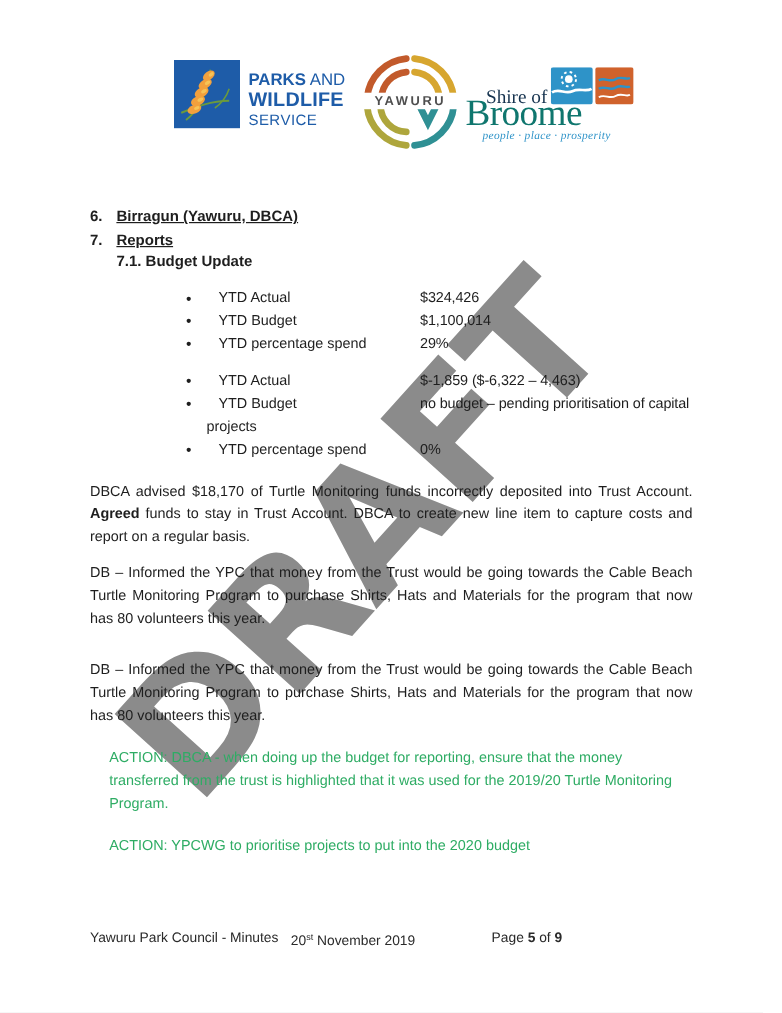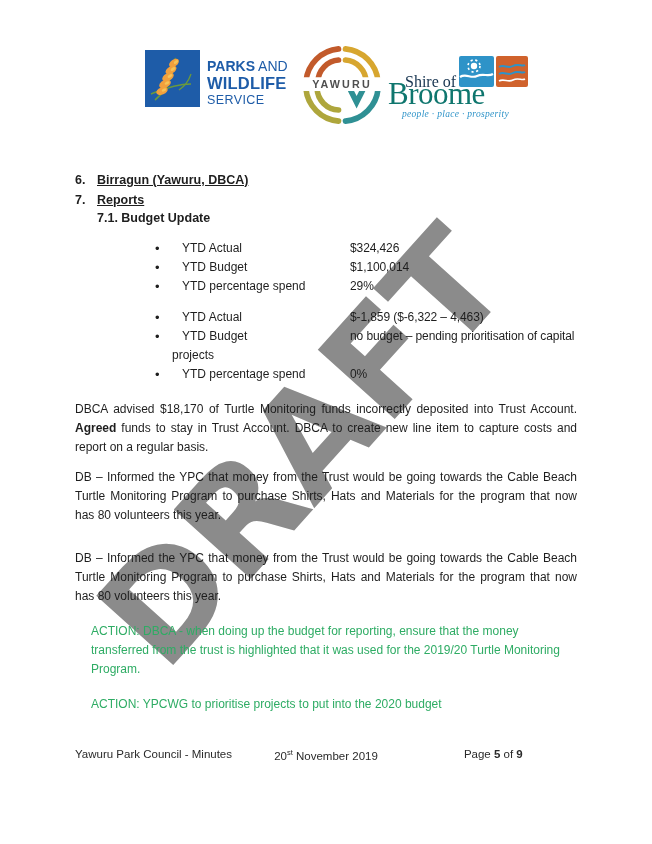--- a/index.html
+++ b/index.html
@@ -49,25 +49,25 @@
   .li-row{display:flex;margin-left:10px;}
   .lbl{width:168px;flex-shrink:0;}
   .val{white-space:nowrap;letter-spacing:-.1px;}
   .cont:empty{display:none;}
   .para{margin:0;text-align:justify;line-height:19px;}
   .p-dbca{margin-top:16px;}
   .p-db1{margin-top:11px;}
   .p-db2{margin-top:24px;}
   .action{margin:16px;line-height:19px;color:#2eac64;}
   
-  .footer{position:absolute;z-index:2;left:75px;right:75px;top:748px;
+  .footer{position:absolute;z-index:2;left:75px;right:75px;top:776px;
     display:flex;font-size:11.5px;color:#2a2a2a;}
   .f-left{flex:1;text-align:left;}
-  .f-center{flex:1;text-align:center;}
-  .f-right{flex:1;text-align:center;}
+  .f-center{flex:1;text-align:left;}
+  .f-right{flex:1;text-align:left;}
   .f-center sup{font-size:7.5px;}
   .f-right b{font-weight:bold;}
 </style>
 </head>
 <body>
 
 <div class="page">
 
   <div class="watermark">DRAFT</div>
 

